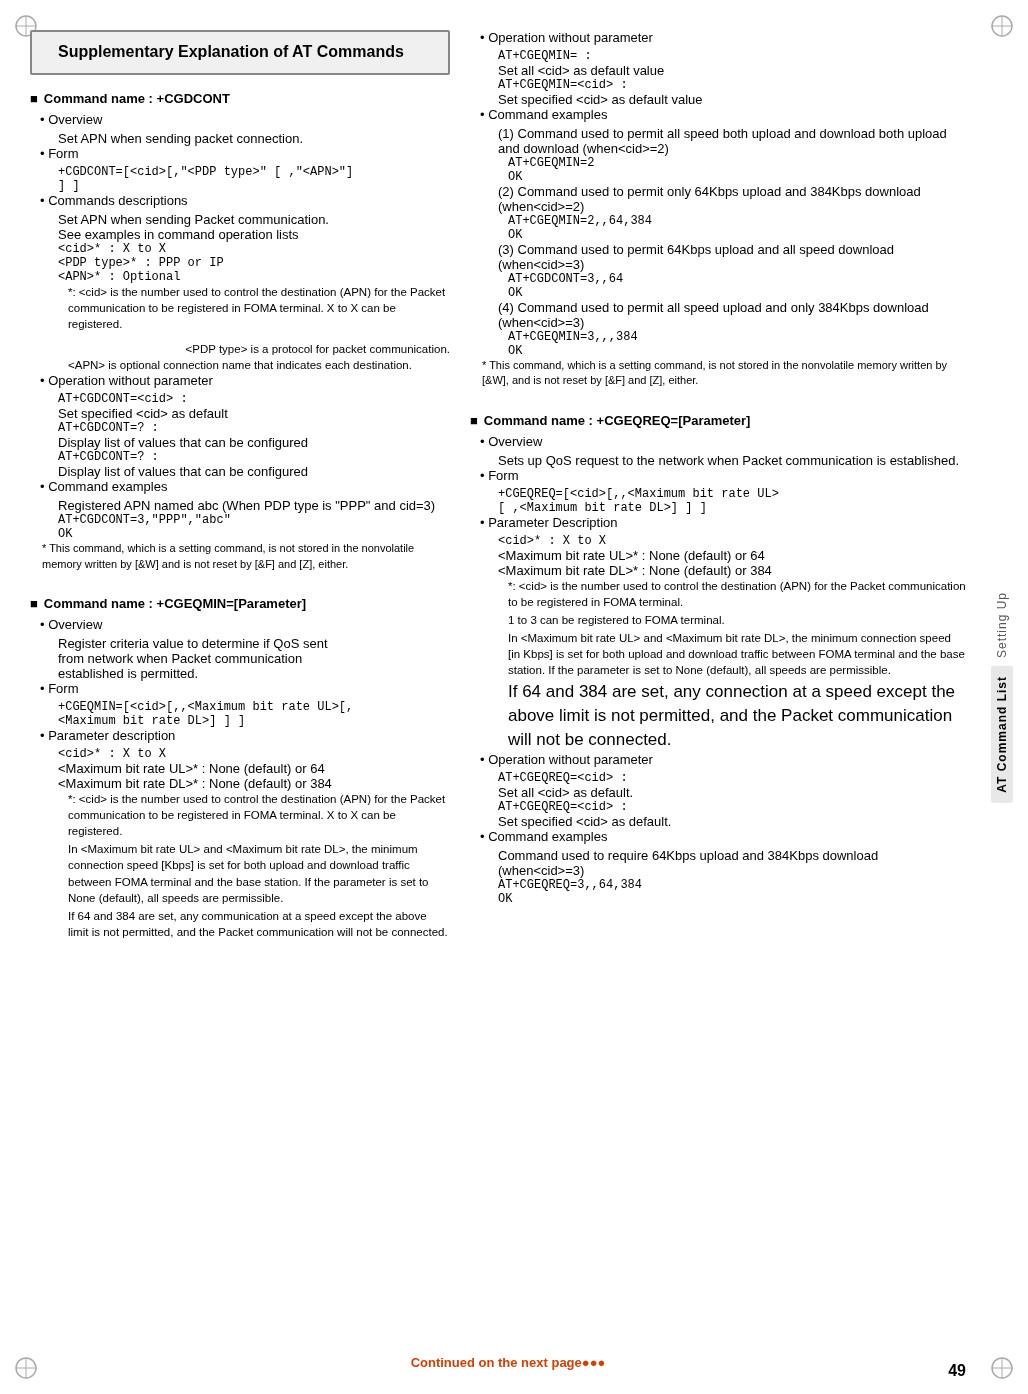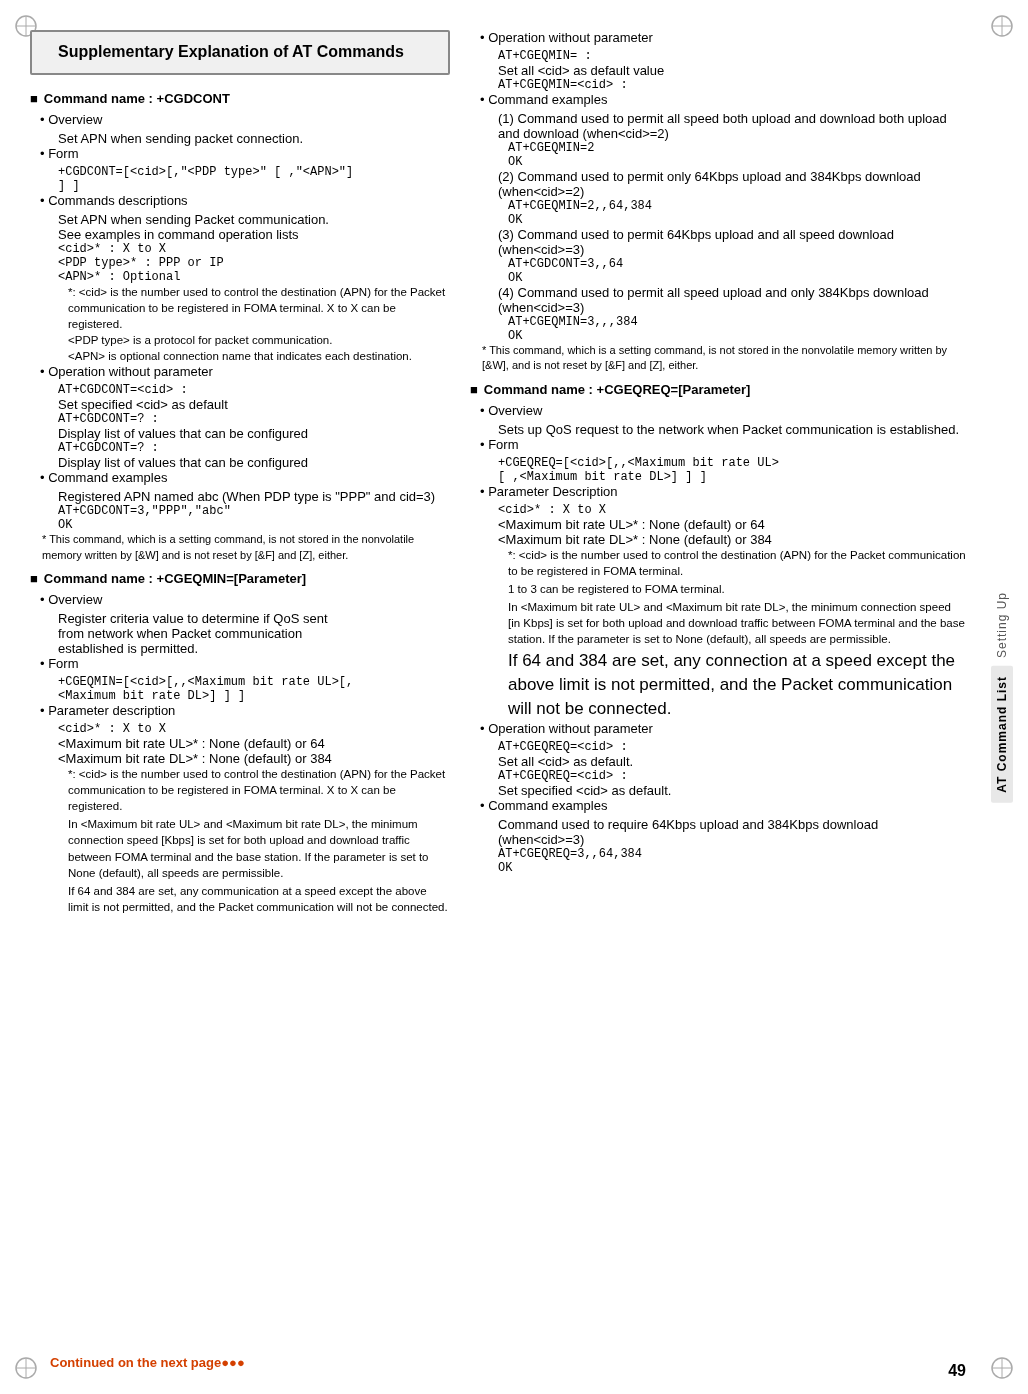--- a/index.html
+++ b/index.html
@@ -84,20 +84,21 @@
       font-weight: bold;
       color: #000;
     }
 
     
     .continued-bar {
       position: absolute;
       bottom: 24px;
       left: 50px;
       right: 62px;
+      text-align: center;
       font-size: 13px;
       color: #d44000;
       font-weight: bold;
     }
 
     .continued-dots {
       display: inline-block;
     }
 
     
@@ -171,21 +172,21 @@
     }
 
     .footnote {
       font-size: 11px;
       padding-left: 12px;
       line-height: 1.4;
       margin-top: 4px;
     }
 
     .mt4 { margin-top: 0; }
-    .mt8 { margin-top: 8px; }
+    .mt8 { margin-top: 24px; }
   </style>
 </head>
 <body>
 
 <div class="page-container">
 
   <div class="corner-mark tl">
     <svg class="corner-svg" viewBox="0 0 24 24">
       <circle cx="12" cy="12" r="10" fill="none" stroke="#aaa" stroke-width="1.5"></circle>
       <line x1="12" y1="2" x2="12" y2="22" stroke="#aaa" stroke-width="1"></line>
@@ -245,21 +246,21 @@
         <div class="indent-2 code-line">+CGDCONT=[&lt;cid&gt;[,"&lt;PDP type&gt;" [ ,"&lt;APN&gt;"]</div>
         <div class="indent-2 code-line">] ]</div>
 
         <div class="bullet-item mt4">Commands descriptions</div>
         <div class="indent-2">Set APN when sending Packet communication.</div>
         <div class="indent-2">See examples in command operation lists</div>
         <div class="indent-2 code-line">&lt;cid&gt;*          : X to X</div>
         <div class="indent-2 code-line">&lt;PDP type&gt;* : PPP or IP</div>
         <div class="indent-2 code-line">&lt;APN&gt;*      : Optional</div>
         <div class="indent-3" style="font-size:11.5px;line-height:1.4;">*: &lt;cid&gt; is the number used to control the destination (APN) for the Packet communication to be registered in FOMA terminal. X to X can be registered.</div>
-        <div class="indent-3" style="font-size:11.5px;line-height:1.4;margin-top:0;">&lt;PDP type&gt; is a protocol for packet communication.</div>
+        <div class="indent-3" style="font-size:11.5px;line-height:1.4;margin-top:9px;text-align:right;">&lt;PDP type&gt; is a protocol for packet communication.</div>
         <div class="indent-3" style="font-size:11.5px;line-height:1.4;">&lt;APN&gt; is optional connection name that indicates each destination.</div>
 
         <div class="bullet-item mt4">Operation without parameter</div>
         <div class="indent-2 code-line">AT+CGDCONT=&lt;cid&gt; :</div>
         <div class="indent-2">Set specified &lt;cid&gt; as default</div>
         <div class="indent-2 code-line">AT+CGDCONT=? :</div>
         <div class="indent-2">Display list of values that can be configured</div>
         <div class="indent-2 code-line">AT+CGDCONT=? :</div>
         <div class="indent-2">Display list of values that can be configured</div>
 
@@ -297,20 +298,21 @@
     </div>
 
     <div class="right-column">
 
       <div>
 
         <div class="bullet-item">Operation without parameter</div>
         <div class="indent-2 code-line">AT+CGEQMIN= :</div>
         <div class="indent-2">Set all &lt;cid&gt; as default value</div>
         <div class="indent-2 code-line">AT+CGEQMIN=&lt;cid&gt; :</div>
+        <div class="indent-2">Set specified &lt;cid&gt; as default value</div>
 
         <div class="bullet-item mt4">Command examples</div>
 
         <div class="indent-2 mt4">
           <span>(1)  </span>Command used to permit all speed both upload and download both upload and download (when&lt;cid&gt;=2)
         </div>
         <div class="indent-3 code-line">AT+CGEQMIN=2</div>
         <div class="indent-3 code-line">OK</div>
 
         <div class="indent-2 mt4">

